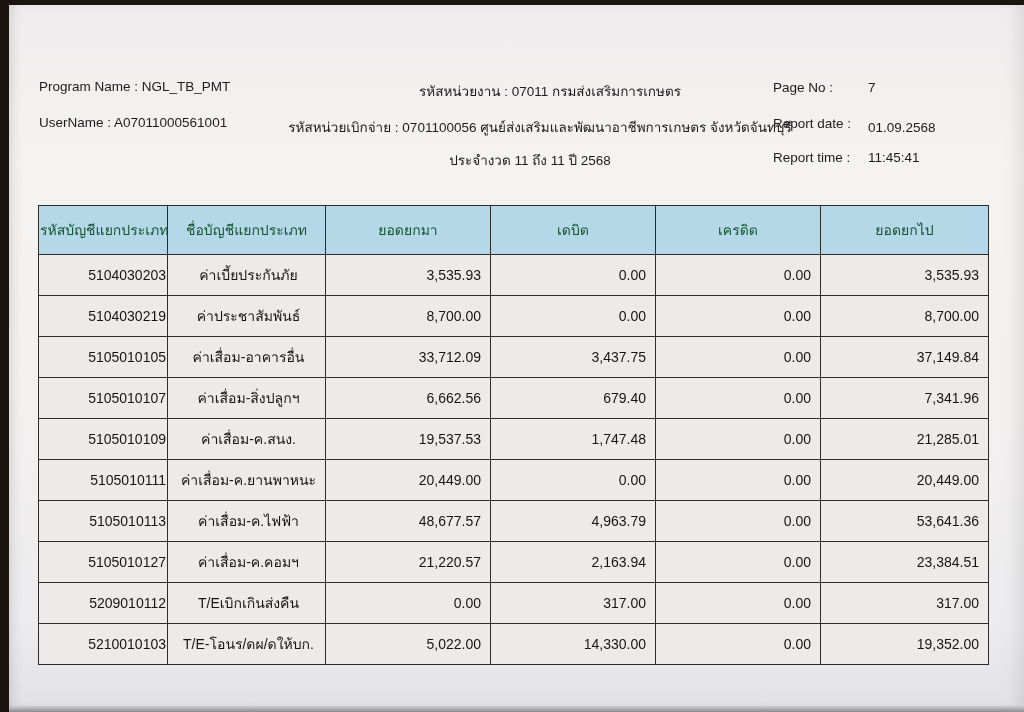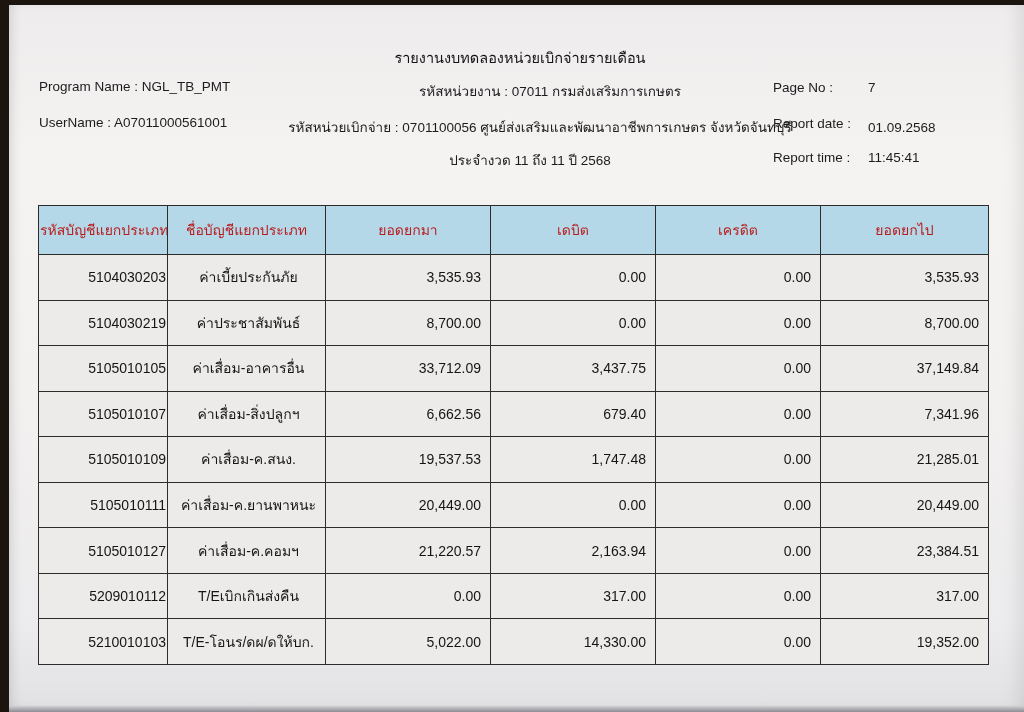--- a/index.html
+++ b/index.html
@@ -31,35 +31,34 @@
     position:absolute;left:38px;top:205px;width:950px;height:460px;
     border-collapse:collapse;table-layout:fixed;
     font-size:14px;color:#151515;
   }
   table.tb th,table.tb td{
     border:1.6px solid #2e2c2b;
     overflow:hidden;white-space:nowrap;
   }
   table.tb th{
     background:#b5d8e9;
-    height:46px;font-weight:normal;text-align:center;font-size:14px;color:#b91c1c;
+    height:46px;font-weight:normal;text-align:center;font-size:14px;color:#14532d;
   }
   table.tb td{background:#edebe9;height:34px;}
   td.c0{text-align:right;padding-left:8px;}
   td.c1{text-align:center;padding-left:5px;}
   td.c2,td.c3,td.c4,td.c5{text-align:right;padding-right:9px;}
 </style>
 </head>
 <body>
 
 <div class="page">
   <div class="paper"></div>
   <div class="paper-bottom-edge"></div>
 
-  <div class="txt title">รายงานงบทดลองหน่วยเบิกจ่ายรายเดือน</div>
 
   <div class="txt hline" style="left:39px;top:79px;">
     <span class="lbl">Program Name :</span>
     <span class="val">NGL_TB_PMT</span>
   </div>
   <div class="txt center-line" style="left:200px;width:700px;top:80px;">
     <span class="lbl">รหัสหน่วยงาน :</span>
     <span class="val">07011 กรมส่งเสริมการเกษตร</span>
   </div>
   <div class="txt hline" style="left:773px;top:80px;">Page No :</div>
@@ -142,20 +141,28 @@
         </tr>
         <tr>
           <td class="c0">5105010111</td>
           <td class="c1">ค่าเสื่อม-ค.ยานพาหนะ</td>
           <td class="c2">20,449.00</td>
           <td class="c3">0.00</td>
           <td class="c4">0.00</td>
           <td class="c5">20,449.00</td>
         </tr>
         <tr>
+          <td class="c0">5105010113</td>
+          <td class="c1">ค่าเสื่อม-ค.ไฟฟ้า</td>
+          <td class="c2">48,677.57</td>
+          <td class="c3">4,963.79</td>
+          <td class="c4">0.00</td>
+          <td class="c5">53,641.36</td>
+        </tr>
+        <tr>
           <td class="c0">5105010127</td>
           <td class="c1">ค่าเสื่อม-ค.คอมฯ</td>
           <td class="c2">21,220.57</td>
           <td class="c3">2,163.94</td>
           <td class="c4">0.00</td>
           <td class="c5">23,384.51</td>
         </tr>
         <tr>
           <td class="c0">5209010112</td>
           <td class="c1">T/Eเบิกเกินส่งคืน</td>

